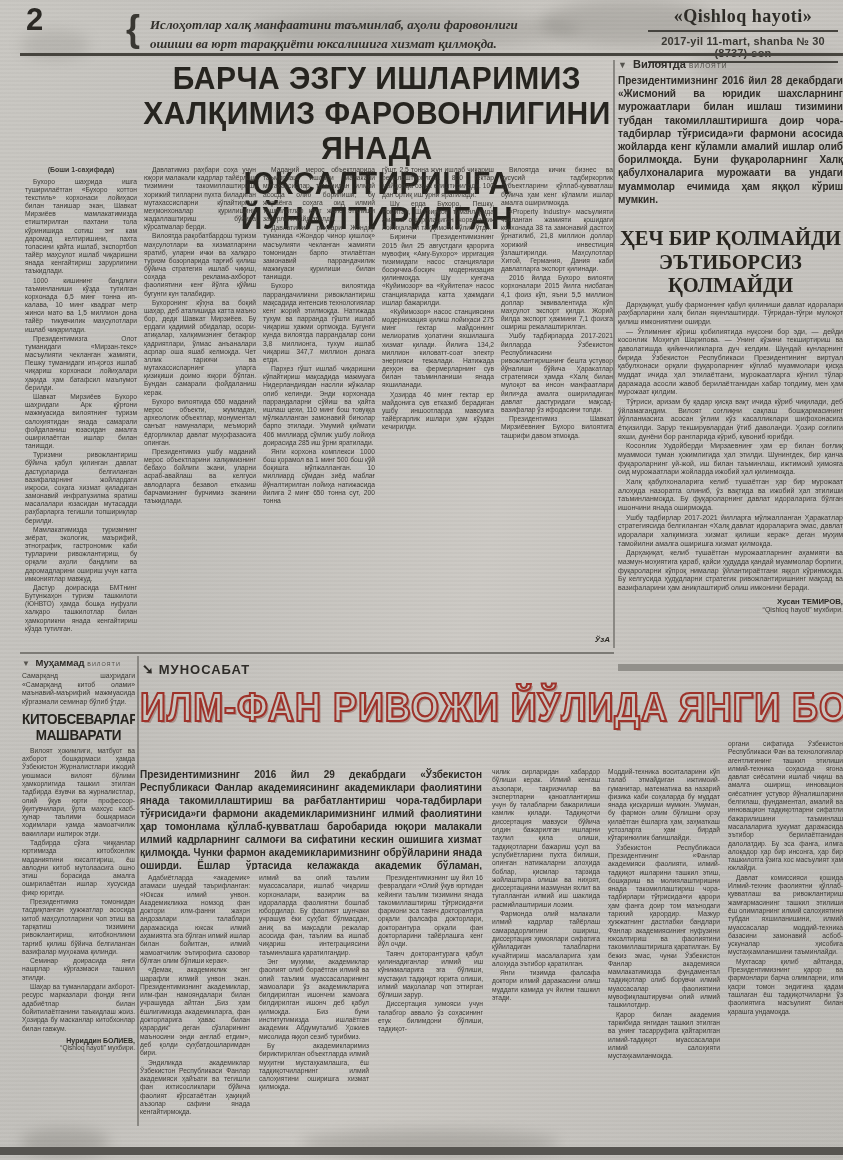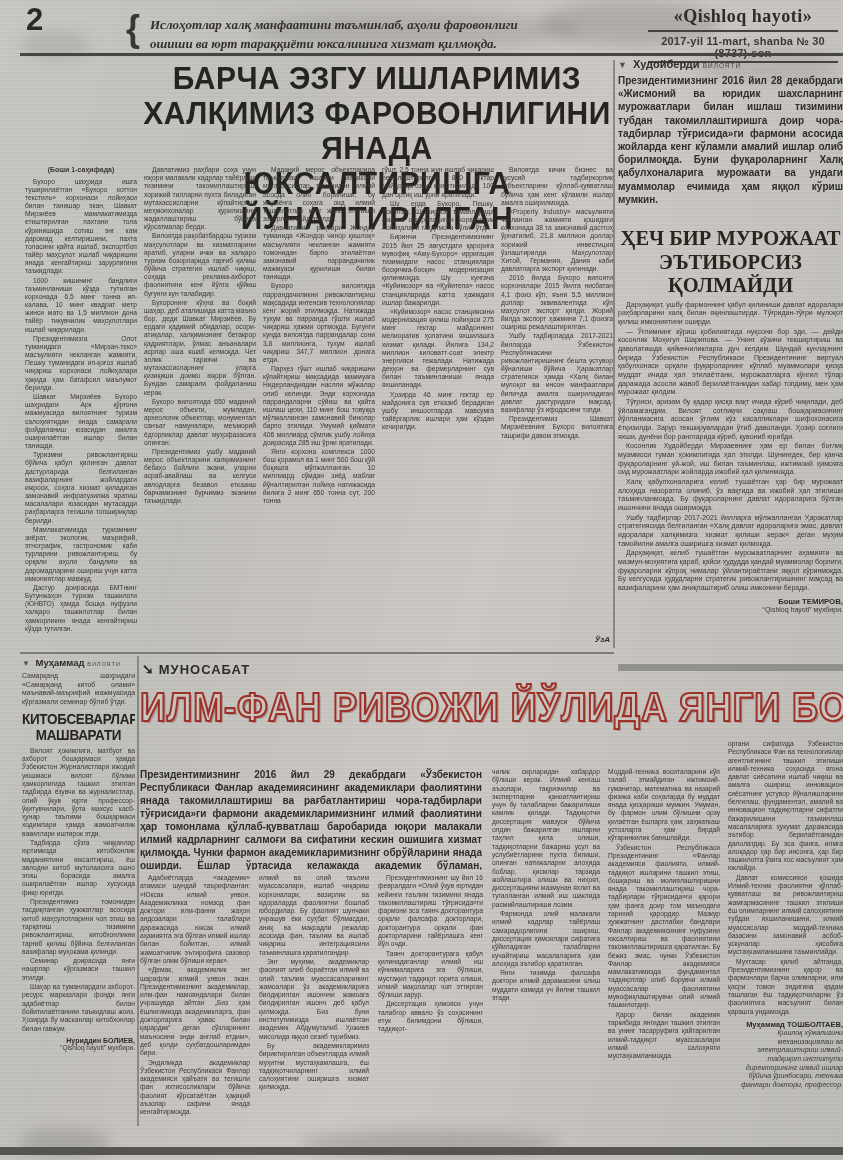--- a/index.html
+++ b/index.html
@@ -145,39 +145,39 @@
         <p class="para">Президентимиз Шавкат Мирзиёевнинг Бухоро вилоятига ташрифи давом этмоқда.</p>
       </div>
     <div class="signoff">ЎзА</div>
   </div>
 
   <div class="vrule" style="left:613px;top:60px;height:588px;"></div>
 
   <div class="sidebar">
     <div class="region-row">
       <span class="tri">▼</span>
-      <span>Худойберди</span>
+      <span>Вилоятда</span>
       <span class="suffix">ВИЛОЯТИ</span>
     </div>
     <div class="sb-lead">Президентимизнинг 2016 йил 28 декабрдаги «Жисмоний ва юридик шахсларнинг мурожаатлари билан ишлаш тизимини тубдан такомиллаштиришга доир чора-тадбирлар тўғрисида»ги фармони асосида жойларда кенг кўламли амалий ишлар олиб борилмоқда. Буни фуқароларнинг Халқ қабулхоналарига мурожаати ва ундаги муаммолар ечимида ҳам яққол кўриш мумкин.</div>
     <div class="sb-headline">
-      <div>ҲЕЧ БИР МУРОЖААТ</div>
+      <div>ҲЕЧ БИР ҚОЛМАЙДИ</div>
       <div>ЭЪТИБОРСИЗ ҚОЛМАЙДИ</div>
     </div>
     <div class="sb-body">
         <p class="para">Дарҳақиқат, ушбу фармоннинг қабул қилиниши давлат идоралари раҳбарларини халқ билан яқинлаштирди. Тўғридан-тўғри мулоқот қилиш имкониятини оширди.</p>
         <p class="para">— Ўғлимнинг кўриш қобилиятида нуқсони бор эди, — дейди косонлик Моҳигул Шарипова. — Унинг кўзини текширтириш ва даволатишда қийинчиликларга дуч келдим. Шундай кунларнинг бирида Ўзбекистон Республикаси Президентининг виртуал қабулхонаси орқали фуқароларнинг кўплаб муаммолари қисқа муддат ичида ҳал этилаётгани, мурожаатларга кўнгил тўлар даражада асосли жавоб берилаётганидан хабар топдиму, мен ҳам мурожаат қилдим.</p>
         <p class="para">Тўғриси, аризам бу қадар қисқа вақт ичида кўриб чиқилади, деб ўйламагандим. Вилоят соғлиқни сақлаш бошқармасининг йўлланмасига асосан ўғлим кўз касалликлари шифохонасига ётқизилди. Зарур текширувлардан ўтиб даволанди. Ҳозир соғлиги яхши, дунёни бор рангларида кўриб, қувониб юрибди.</p>
         <p class="para">Косонлик Худойберди Мирзаевнинг ҳам ер билан боғлиқ муаммоси туман ҳокимлигида ҳал этилди. Шунингдек, бир қанча фуқароларнинг уй-жой, иш билан таъминлаш, ижтимоий ҳимояга оид мурожаатлари жойларда ижобий ҳал қилинмоқда.</p>
         <p class="para">Халқ қабулхоналарига келиб тушаётган ҳар бир мурожаат алоҳида назоратга олиниб, ўз вақтида ва ижобий ҳал этилиши таъминланмоқда. Бу фуқароларнинг давлат идораларига бўлган ишончини янада оширмоқда.</p>
         <p class="para">Ушбу тадбирлар 2017-2021 йилларга мўлжалланган Ҳаракатлар стратегиясида белгиланган «Халқ давлат идораларига эмас, давлат идоралари халқимизга хизмат қилиши керак» деган муҳим тамойилни амалга оширишга хизмат қилмоқда.</p>
         <p class="para">Дарҳақиқат, келиб тушаётган мурожаатларнинг аҳамияти ва мазмун-моҳиятига қараб, қайси ҳудудда қандай муаммолар борлиги, фуқароларни кўпроқ нималар ўйлантираётгани яққол кўринмоқда. Бу келгусида ҳудудларни стратегик ривожлантиришнинг мақсад ва вазифаларини ҳам аниқлаштириб олиш имконини беради.</p>
       </div>
     <div class="byline">
-      <div class="bname">Боши ТЕМИРОВ,</div>
+      <div class="bname">Хусан ТЕМИРОВ,</div>
       <div class="brole">“Qishloq hayoti” мухбири.</div>
     </div>
   </div>
   <div class="sb-bar"></div>
 
   <div class="secrule"></div>
 
   <div class="leftcol">
     <div class="region-row" style="font-size:9.5px;">
       <span class="tri" style="font-size:8px;">▼</span>
@@ -243,20 +243,16 @@
         <p class="para">Ўзбекистон Республикаси Президентининг «Фанлар академияси фаолияти, илмий-тадқиқот ишларини ташкил этиш, бошқариш ва молиялаштиришни янада такомиллаштириш чора-тадбирлари тўғрисида»ги қарори ҳам фанга доир том маънодаги тарихий қарордир. Мазкур ҳужжатнинг дастлабки бандлари Фанлар академиясининг нуфузини юксалтириш ва фаолиятини такомиллаштиришга қаратилган. Бу бежиз эмас, чунки Ўзбекистон Фанлар академияси мамлакатимизда фундаментал тадқиқотлар олиб борувчи илмий муассасалар фаолиятини мувофиқлаштирувчи олий илмий ташкилотдир.</p>
         <p class="para">Қарор билан академия таркибида янгидан ташкил этилган ва унинг тасарруфига қайтарилган илмий-тадқиқот муассасалари илмий салоҳияти мустаҳкамланмоқда.</p>
       </div>
   </div>
   <div class="bcol" style="left:728px;top:740px;width:115px;height:400px;">
     <div>
         <p class="para flush">органи сифатида Ўзбекистон Республикаси Фан ва технологиялар агентлигининг ташкил этилиши илмий-техника соҳасида ягона давлат сиёсатини ишлаб чиқиш ва амалга ошириш, инновацион сиёсатнинг устувор йўналишларини белгилаш, фундаментал, амалий ва инновацион тадқиқотларни сифатли бажарилишини таъминлаш масалаларига ҳукумат даражасида эътибор берилаётганидан далолатдир. Бу эса фанга, илмга алоқадор ҳар бир инсонга, ҳар бир ташкилотга ўзига хос масъулият ҳам юклайди.</p>
         <p class="para">Давлат комиссияси қошида Илмий-техник фаолиятни қўллаб-қувватлаш ва ривожлантириш жамғармасининг ташкил этилиши ёш олимларнинг илмий салоҳиятини тубдан яхшиланишини, илмий муассасалар моддий-техника базасини замонавий асбоб-ускуналар ҳисобига мустаҳкамланишини таъминлайди.</p>
         <p class="para">Мухтасар қилиб айтганда, Президентимизнинг қарор ва фармонлари барча олимларни, илм қасри томон эндигина қадам ташлаган ёш тадқиқотчиларни ўз фаолиятига масъулият билан қарашга ундамоқда.</p>
       </div>
-    <div class="byline">
-      <div class="bname" style="font-size:7.5px;">Муҳаммад ТОШБОЛТАЕВ,</div>
-      <div class="brole it">Қишлоқ хўжалигини механизациялаш ва электрлаштириш илмий-тадқиқот институти директорининг илмий ишлар бўйича ўринбосари, техника фанлари доктори, профессор.</div>
-    </div>
   </div>
 
   <div class="bottom-band"></div>
 </div>
 
 </body></html>

